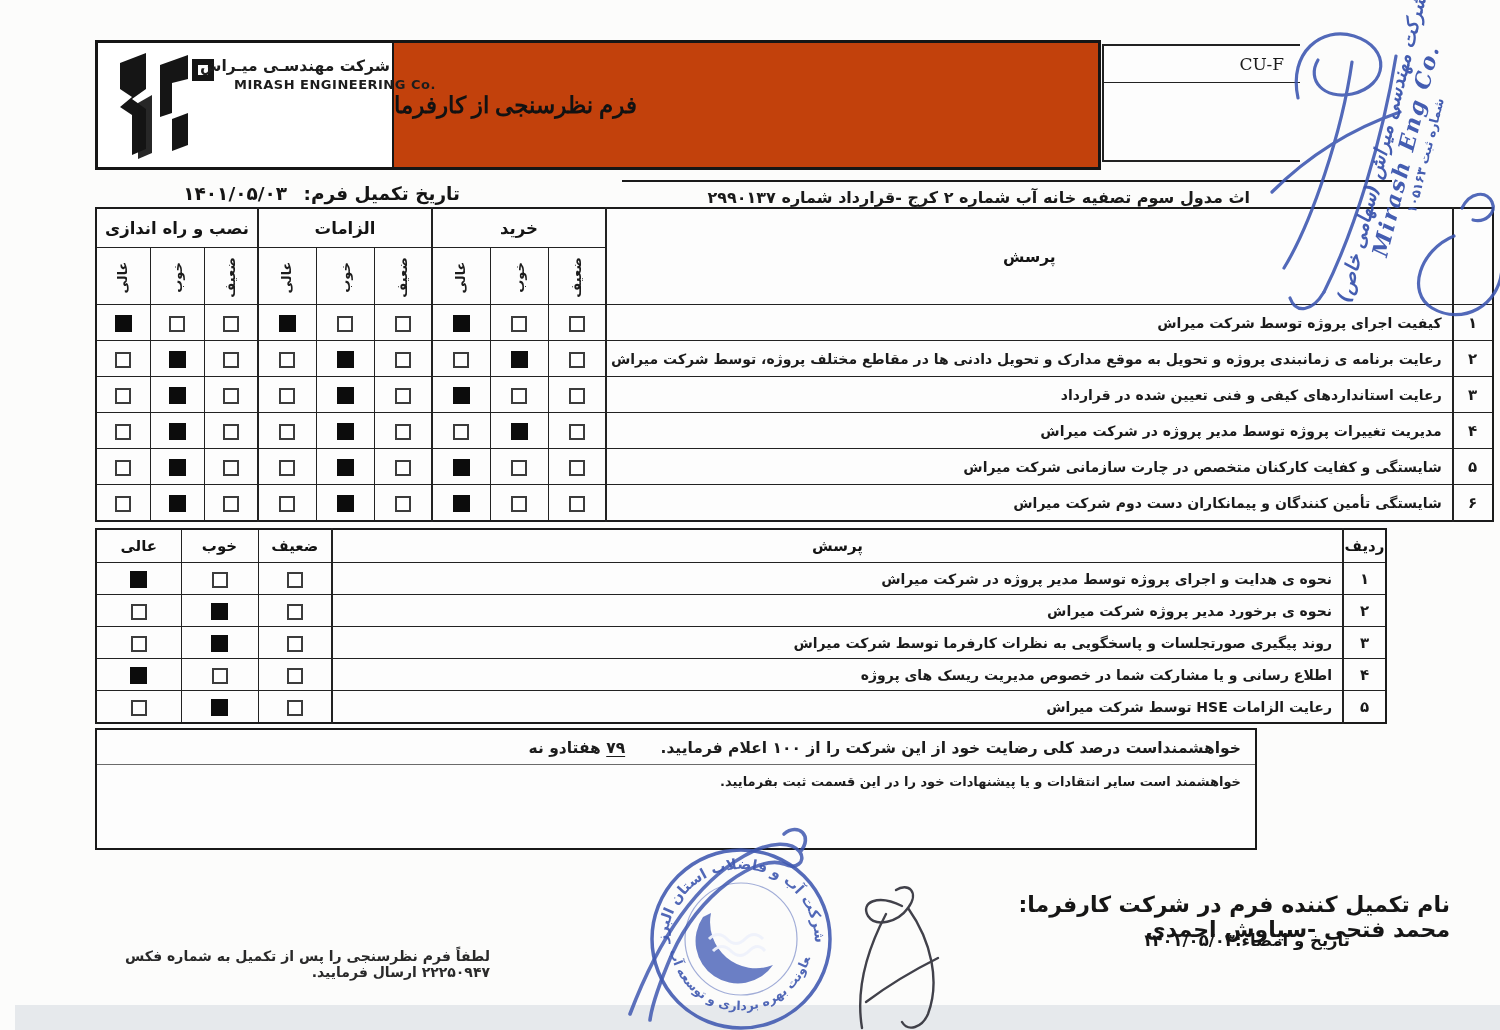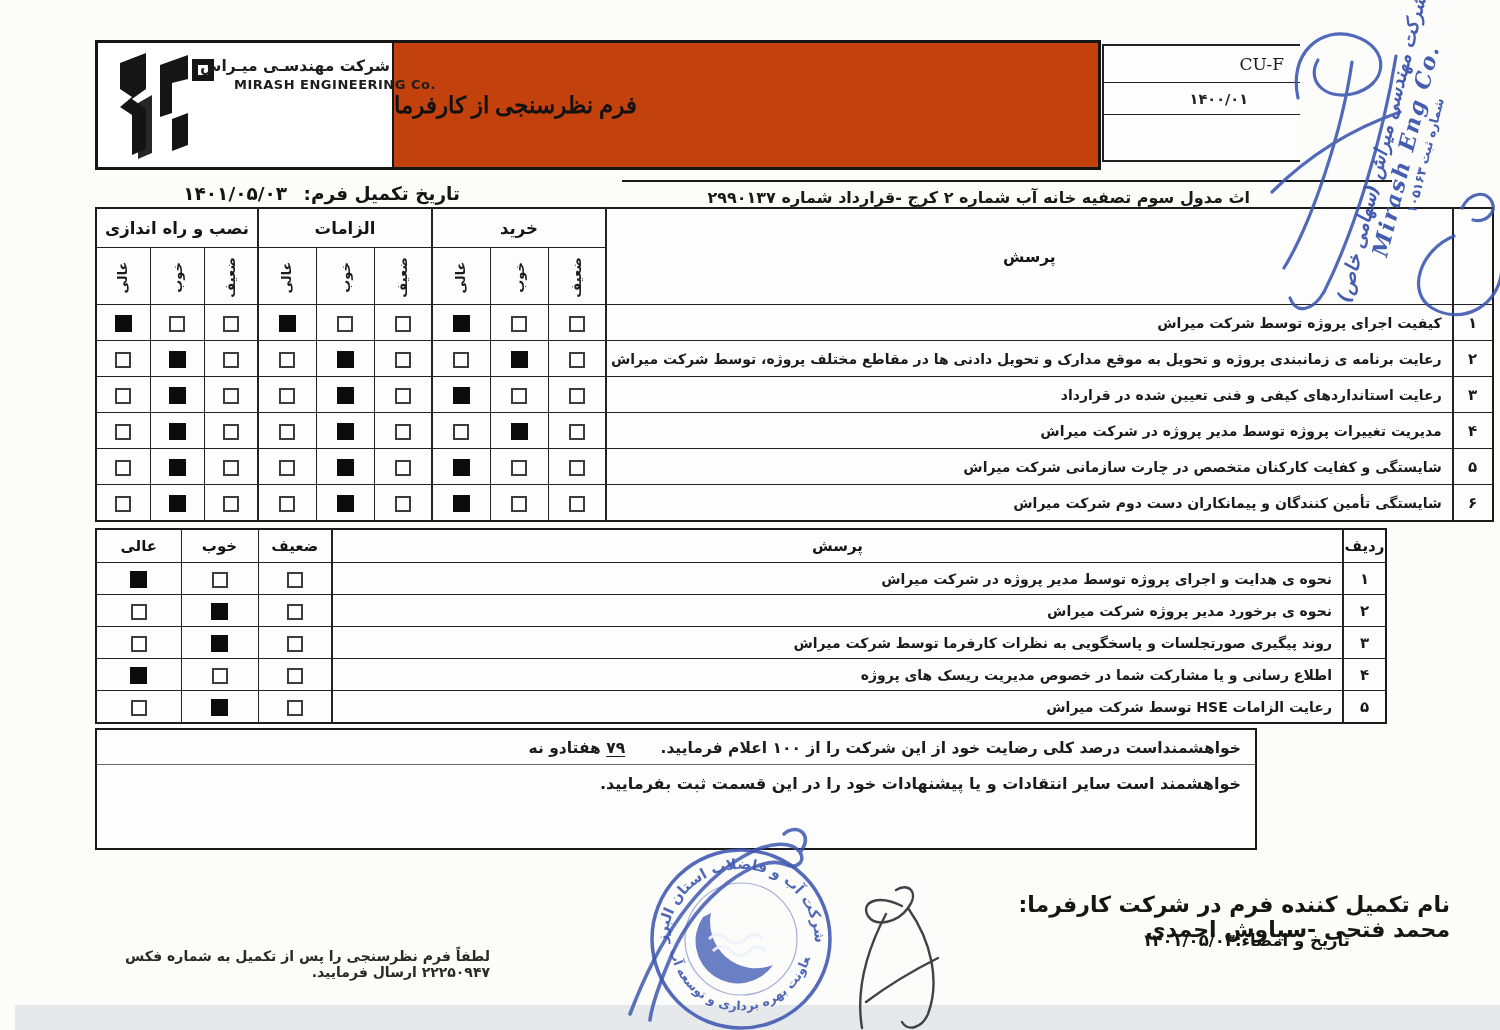--- a/index.html
+++ b/index.html
@@ -55,21 +55,21 @@
   .n { text-align:center; font-size:15px; font-weight:bold; color:#1b1b1b; }
   .t2h { height:32px; font-size:15px; font-weight:bold; text-align:center; color:#141414; }
 
   
   .comment-box { position:absolute; left:95px; top:728px; width:1162px; height:122px;
                  border:2.5px solid #191919; box-sizing:border-box; background:#fdfdfd; }
   .c-line1 { direction:rtl; padding:9px 14px 7px; font-size:15.5px; font-weight:bold; color:#1c1c1c;
              border-bottom:1.2px solid #6b6b6b; }
   .sat-val { margin-right:30px; }
   .u { text-decoration:underline; text-underline-offset:3px; }
-  .c-line2 { direction:rtl; padding:9px 14px; font-size:16px; font-weight:bold; color:#1c1c1c; }
+  .c-line2 { direction:rtl; padding:9px 14px; font-size:13px; font-weight:bold; color:#1c1c1c; }
 
   
   .f-name { position:absolute; left:960px; top:892px; width:490px; text-align:right; direction:rtl;
             font-size:22px; font-weight:bold; color:#161616; }
   .f-date { position:absolute; left:960px; top:931px; width:390px; text-align:right; direction:rtl;
             font-size:16.5px; font-weight:bold; color:#161616; }
   .f-fax { position:absolute; left:55px; top:948px; width:435px; text-align:right; direction:rtl;
            font-size:14px; font-weight:bold; color:#2a2a2a; }
   .bottom-bar { position:absolute; left:15px; top:1005px; width:1485px; height:25px; background:#e6e9ec; }
 
@@ -105,21 +105,20 @@
         <div class="co-en">MIRASH ENGINEERING Co.</div>
       </div>
     </div>
     <div class="title-cell">
       <div class="form-title">فرم نظرسنجی از کارفرما</div>
     </div>
   </div>
 
   <div class="info-box">
     <div class="info-r1">CU-F</div>
-    <div class="info-r2">۱۴۰۰/۰۱</div>
     <div class="info-r3"></div>
   </div>
 
   <div class="project-strip">اث مدول سوم تصفیه خانه آب شماره ۲ کرج -قرارداد شماره ۲۹۹۰۱۳۷</div>
   <div class="form-date">
     <span>تاریخ تکمیل فرم:</span>
     <span style="margin-right:10px">۱۴۰۱/۰۵/۰۳</span>
   </div>
 
   <table class="t1">

